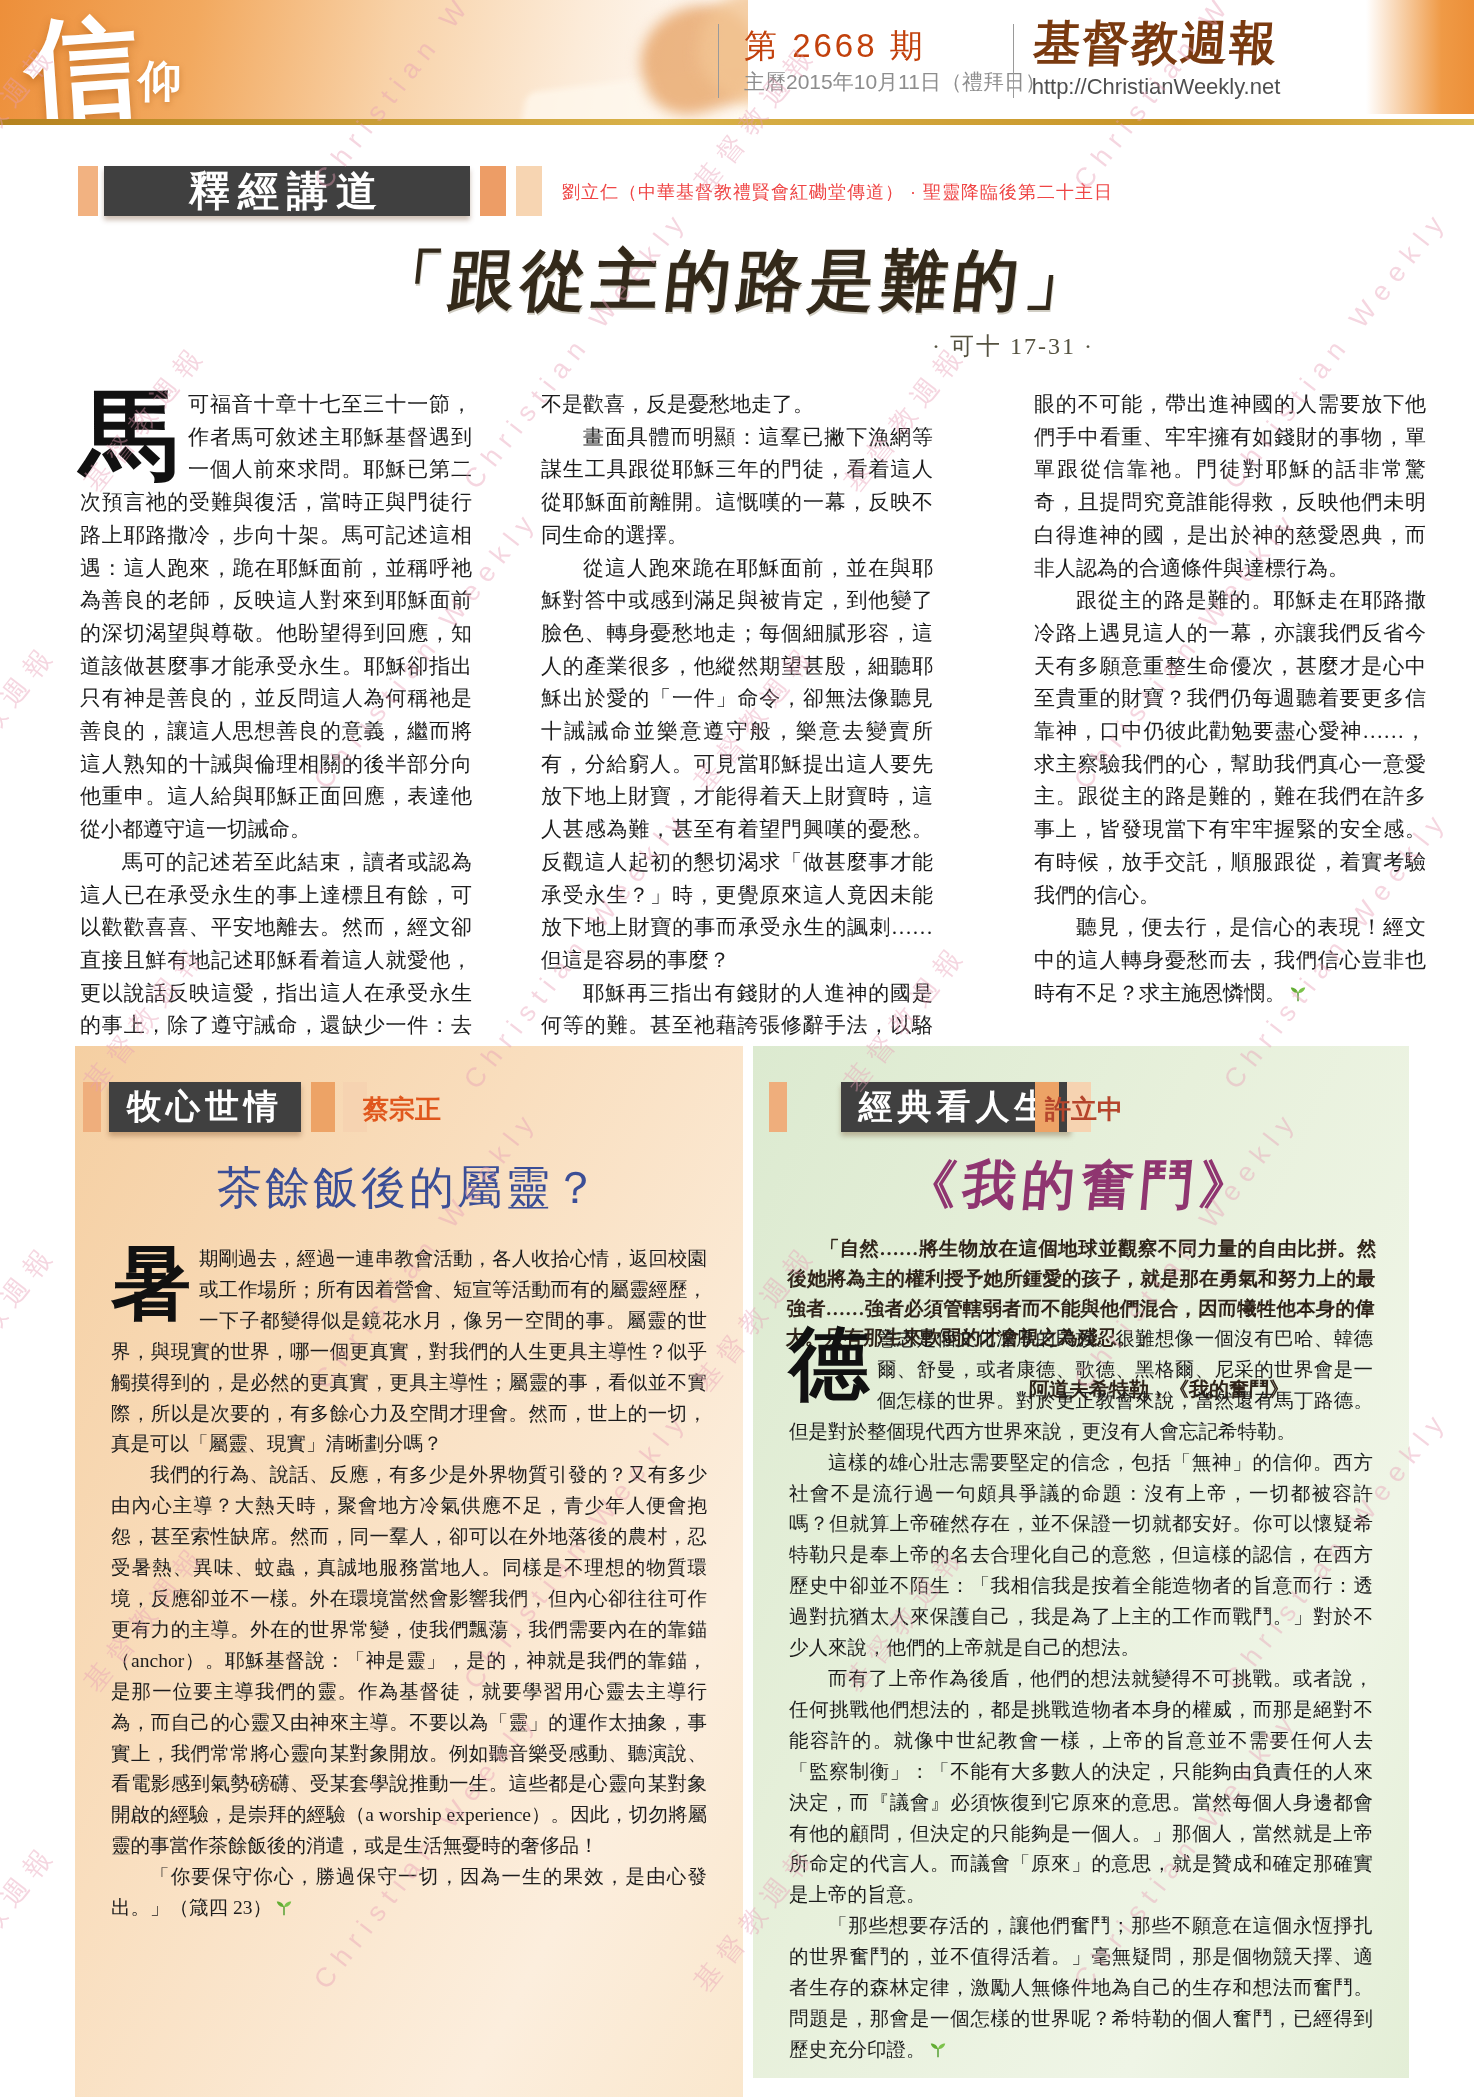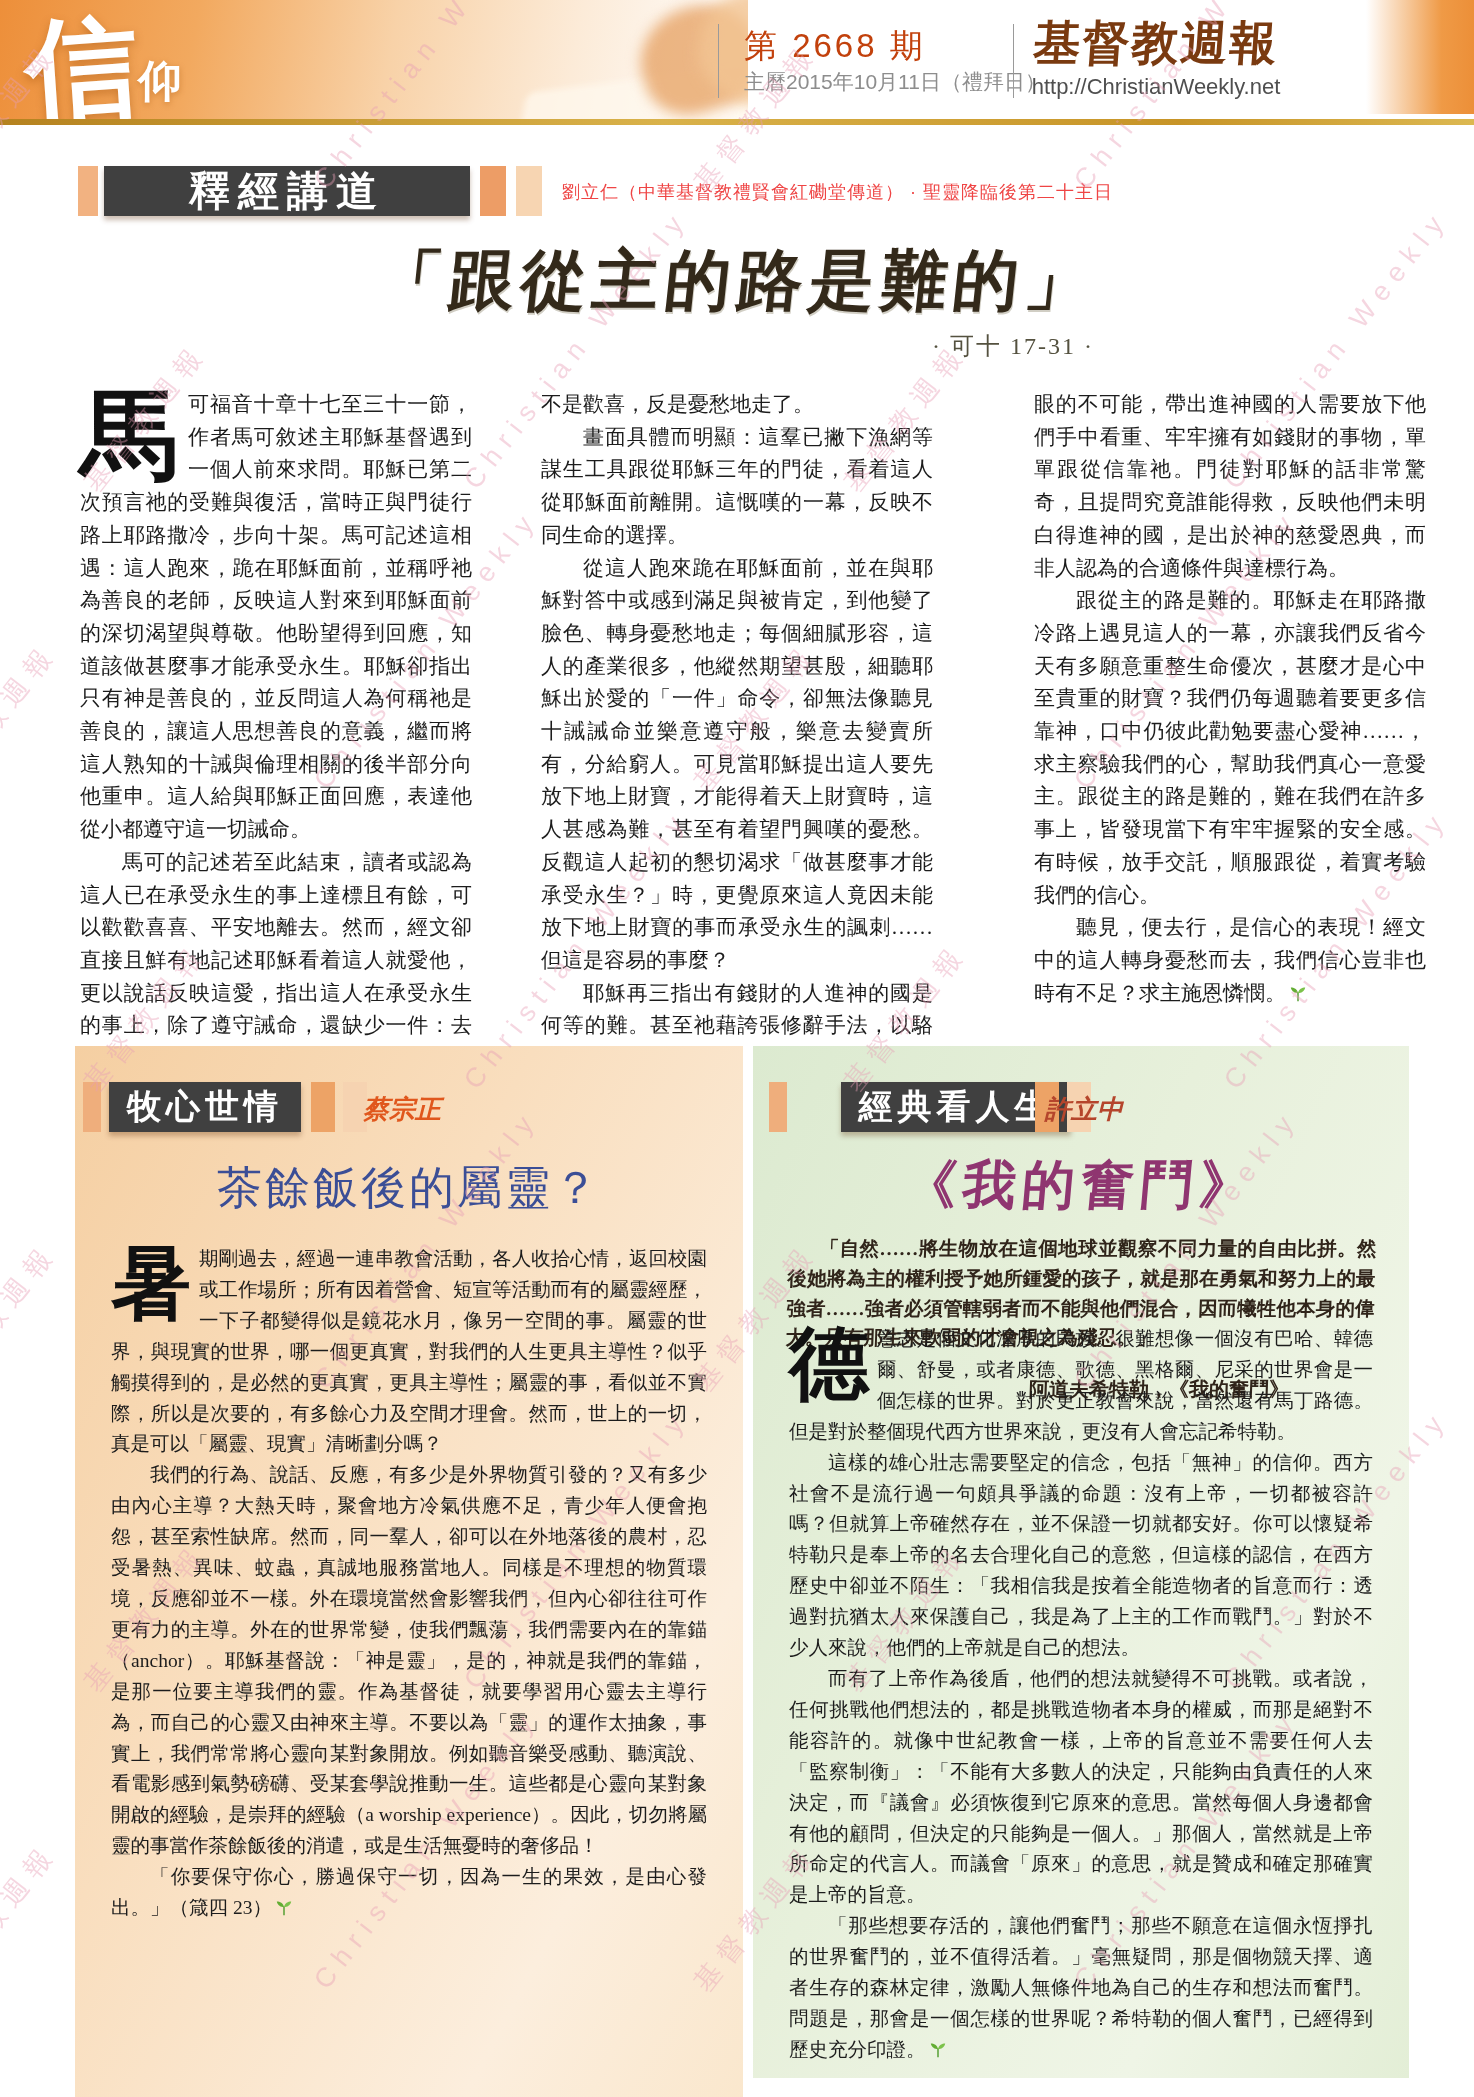--- a/index.html
+++ b/index.html
@@ -74,21 +74,21 @@
   .box .tag-box{font-size:34px;letter-spacing:5px;}
   .box-left .t1{left:8px;width:18px;background:#efae7c;}
   .box-left .tag-box{left:34px;width:192px;}
   .box-left .t2{left:236px;width:24px;background:#eda366;}
   .box-left .t3{left:268px;width:24px;background:#f6d3b1;}
   .box-right .t1{left:16px;width:18px;background:#efae7c;}
   .box-right .tag-box{left:42px;width:230px;margin-left:46px;}
   .box-right .t2{left:282px;width:24px;background:#eda366;}
   .box-right .t3{left:314px;width:24px;background:#f6d3b1;}
   .author{position:absolute;top:46px;font-size:26px;font-weight:bold;
-          font-family:"Liberation Sans","DejaVu Sans",sans-serif;font-style:italic;}
+          font-family:"Liberation Sans","DejaVu Sans",sans-serif;}
   .box-left .author{left:288px;color:#e0571d;}
   .box-right .author{left:292px;color:#b5452c;}
   .box h2{position:absolute;left:0;width:100%;text-align:center;margin:0;}
   .title-blue{top:112px;font-size:45px;font-weight:500;color:#3b4e96;letter-spacing:3px;
               font-family:"Liberation Sans","DejaVu Sans",sans-serif;}
   .title-purple{top:104px;font-size:53px;font-weight:bold;color:#8f3570;letter-spacing:6px;
                 transform:skewX(-5deg);font-family:"DejaVu Serif","Liberation Serif",serif;}
   .box-body{position:absolute;left:36px;right:36px;top:198px;font-size:19.5px;line-height:1.585;
             text-align:justify;}
   .box-body p{margin:0;}

